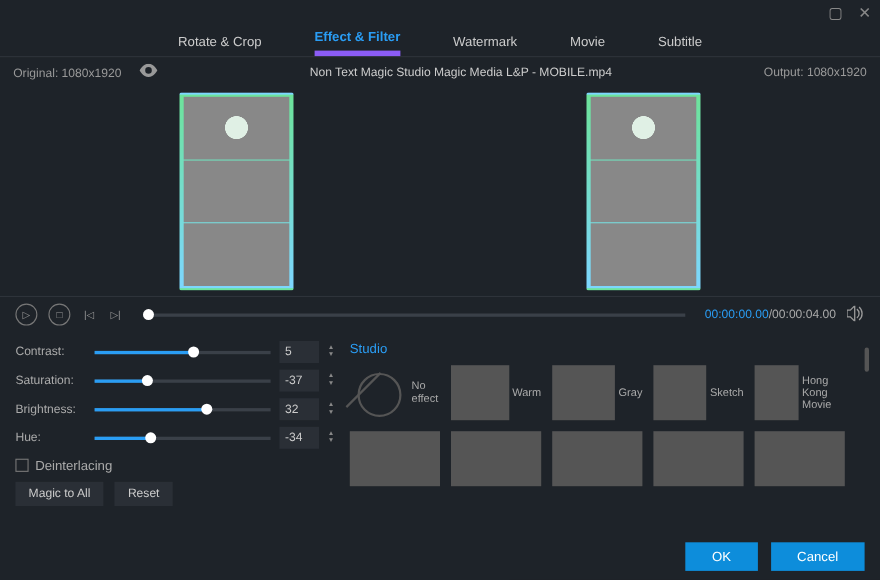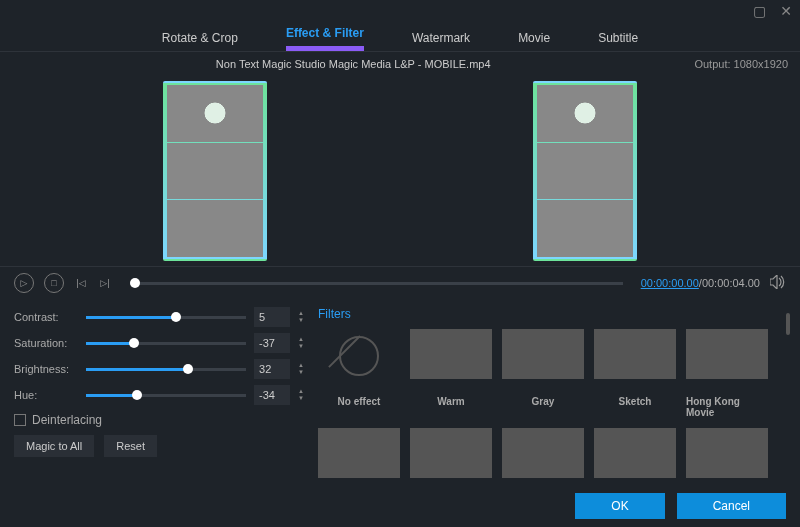--- a/index.html
+++ b/index.html
@@ -18,47 +18,47 @@
 .seg1 { background: linear-gradient(180deg,#bfe2d4 0%,#5c7a6a 60%,#2a3a2e 100%); position: relative; }
 .seg1::after{content:"";position:absolute;left:30%;top:20%;width:40%;height:60%;background:radial-gradient(circle,#e0f0e5 40%,transparent 42%);border-radius:50%;}
 .seg2 { background: radial-gradient(circle,#8b7355 0%,#4a3a2a 80%); }
 .seg3 { background: linear-gradient(180deg,#d4b58a 0%,#6a5a3a 70%,#3a3020 100%); }
 .controls { display: flex; align-items: center; gap: 10px; padding: 6px 14px; border-top: 1px solid #2e333a; }
 .pbtn { width: 20px; height: 20px; border: 1.5px solid #777; border-radius: 50%; display: flex; align-items: center; justify-content: center; color: #999; cursor: pointer; font-size: 9px; }
 .pbtn.noborder { border: none; width: 14px; }
 .timeline { flex: 1; height: 3px; background: #3a4048; position: relative; margin: 0 8px; }
 .timeline .dot { position: absolute; left: 0; top: -4px; width: 10px; height: 10px; background: #fff; border-radius: 50%; }
 .time { font-size: 11px; }
-.time .cur { color: #2a9df4; text-decoration: underline; }
+.time .cur { color: #2a9df4; }
 .vol { color: #999; }
 .lower { display: flex; padding: 8px 14px 0; gap: 14px; height: 168px; }
 .left { width: 290px; }
 .right { flex: 1; position: relative; }
 .section-title { color: #2a9df4; font-size: 12px; margin-bottom: 8px; }
 .sliderrow { display: flex; align-items: center; gap: 8px; margin-bottom: 6px; }
 .sliderrow .lbl { width: 64px; color: #aaa; font-size: 11px; }
 .slider { flex: 1; height: 3px; background: #3a4048; position: relative; cursor: pointer; }
 .slider .fill { position: absolute; left: 0; top: 0; height: 100%; background: #2a9df4; }
 .slider .knob { position: absolute; top: -4px; width: 10px; height: 10px; background: #fff; border-radius: 50%; }
 .valbox { width: 36px; height: 20px; background: #2a2f36; color: #ccc; font-size: 11px; display: flex; align-items: center; padding-left: 5px; }
 .spinners { display: flex; flex-direction: column; justify-content: center; }
 .spinners span { font-size: 6px; color: #888; line-height: 7px; cursor: pointer; }
 .checkrow { display: flex; align-items: center; gap: 6px; margin: 8px 0; }
 .checkbox { width: 12px; height: 12px; border: 1px solid #777; }
 .btnrow { display: flex; gap: 10px; }
 .btn { background: #2a2f36; color: #ccc; padding: 5px 12px; font-size: 11px; cursor: pointer; border: none; }
 .filters { display: flex; flex-wrap: wrap; gap: 10px; }
-.filter { width: 82px; display: flex; flex-direction: column; align-items: center; gap: 17px; font-weight: bold; }
+.filter { width: 82px; display: flex; flex-direction: row; align-items: center; gap: 3px; }
 .filter .thumb2 { width: 82px; height: 50px; background: #555; background-size: cover; cursor: pointer; }
 .filter .name { font-size: 10px; color: #aaa; }
 .noeffect { width: 40px; height: 40px; border: 2px solid #555; border-radius: 50%; position: relative; margin: 4px auto 0; }
 .noeffect::after { content: ""; position: absolute; left: 50%; top: -2px; width: 2px; height: 44px; background: #555; transform: rotate(45deg); transform-origin: top; }
 .scrollbar { position: absolute; right: -4px; top: 6px; width: 4px; height: 22px; background: #555; border-radius: 2px; }
 .footer { position: absolute; bottom: 8px; right: 14px; display: flex; gap: 12px; }
-.footer .fbtn { background: #0d8ddb; color: #fff; padding: 6px 36px; font-size: 12px; cursor: pointer; border: none; }
+.footer .fbtn { background: #0d8ddb; color: #fff; padding: 6px 24px; font-size: 12px; cursor: pointer; border: none; }
 .th-warm{background:linear-gradient(90deg,#e0b080 0%,#c89060 50%,#fff 100%);}
 .th-gray{background:linear-gradient(90deg,#ddd 0%,#aaa 60%,#fff 100%);}
 .th-sketch{background:linear-gradient(90deg,#fff 0%,#ddd 50%,#aaa 100%);}
 .th-hk{background:linear-gradient(90deg,#d4a060 0%,#b07030 70%,#ffe0a0 100%);}
 .th-r1{background:linear-gradient(90deg,#d9a878,#e8c8a0);}
 .th-r2{background:linear-gradient(90deg,#b878c8,#d8a8d8);}
 .th-r3{background:linear-gradient(90deg,#e8dcc0,#c8b890);}
 .th-r4{background:linear-gradient(90deg,#c8b0a0,#e8d8c8);}
 .th-r5{background:linear-gradient(90deg,#b8b8b8,#e0e0e0);}
 </style>
@@ -72,20 +72,28 @@
 
 <div class="tabs">
   <div class="tab">Rotate &amp; Crop</div>
   <div class="tab active">Effect &amp; Filter</div>
   <div class="tab">Watermark</div>
   <div class="tab">Movie</div>
   <div class="tab">Subtitle</div>
 </div>
 
 <div class="inforow">
+  <div>
+    <span>Original: 1080x1920</span>
+    <span class="eye">
+      <svg width="18" height="12" viewBox="0 0 18 12">
+          <path d="M9 0C4 0 1 6 1 6s3 6 8 6 8-6 8-6-3-6-8-6zm0 9a3 3 0 110-6 3 3 0 010 6z" fill="#999"></path>
+        </svg>
+    </span>
+  </div>
   <div class="center">Non Text Magic Studio Magic Media L&amp;P - MOBILE.mp4</div>
   <div>Output: 1080x1920</div>
 </div>
 
 <div class="preview">
   <div class="thumb">
     <div class="seg seg1"></div>
       <div class="seg seg2"></div>
       <div class="seg seg3"></div>
   </div>
@@ -169,21 +177,21 @@
     <div class="checkrow">
       <div class="checkbox"></div>
       <span>Deinterlacing</span>
     </div>
     <div class="btnrow">
       <button class="btn">Magic to All</button>
       <button class="btn">Reset</button>
     </div>
   </div>
   <div class="right">
-    <div class="section-title">Filters</div>
+    <div class="section-title">Studio</div>
     <div class="filters" id="filters">
         <div class="filter">
           <div style="width:82px;height:50px;display:flex;align-items:center;justify-content:center">
             <div class="noeffect"></div>
           </div>
           <div class="name">No effect</div>
         </div>
         <div class="filter">
           <div class="thumb2 th-warm"></div>
           <div class="name">Warm</div>

